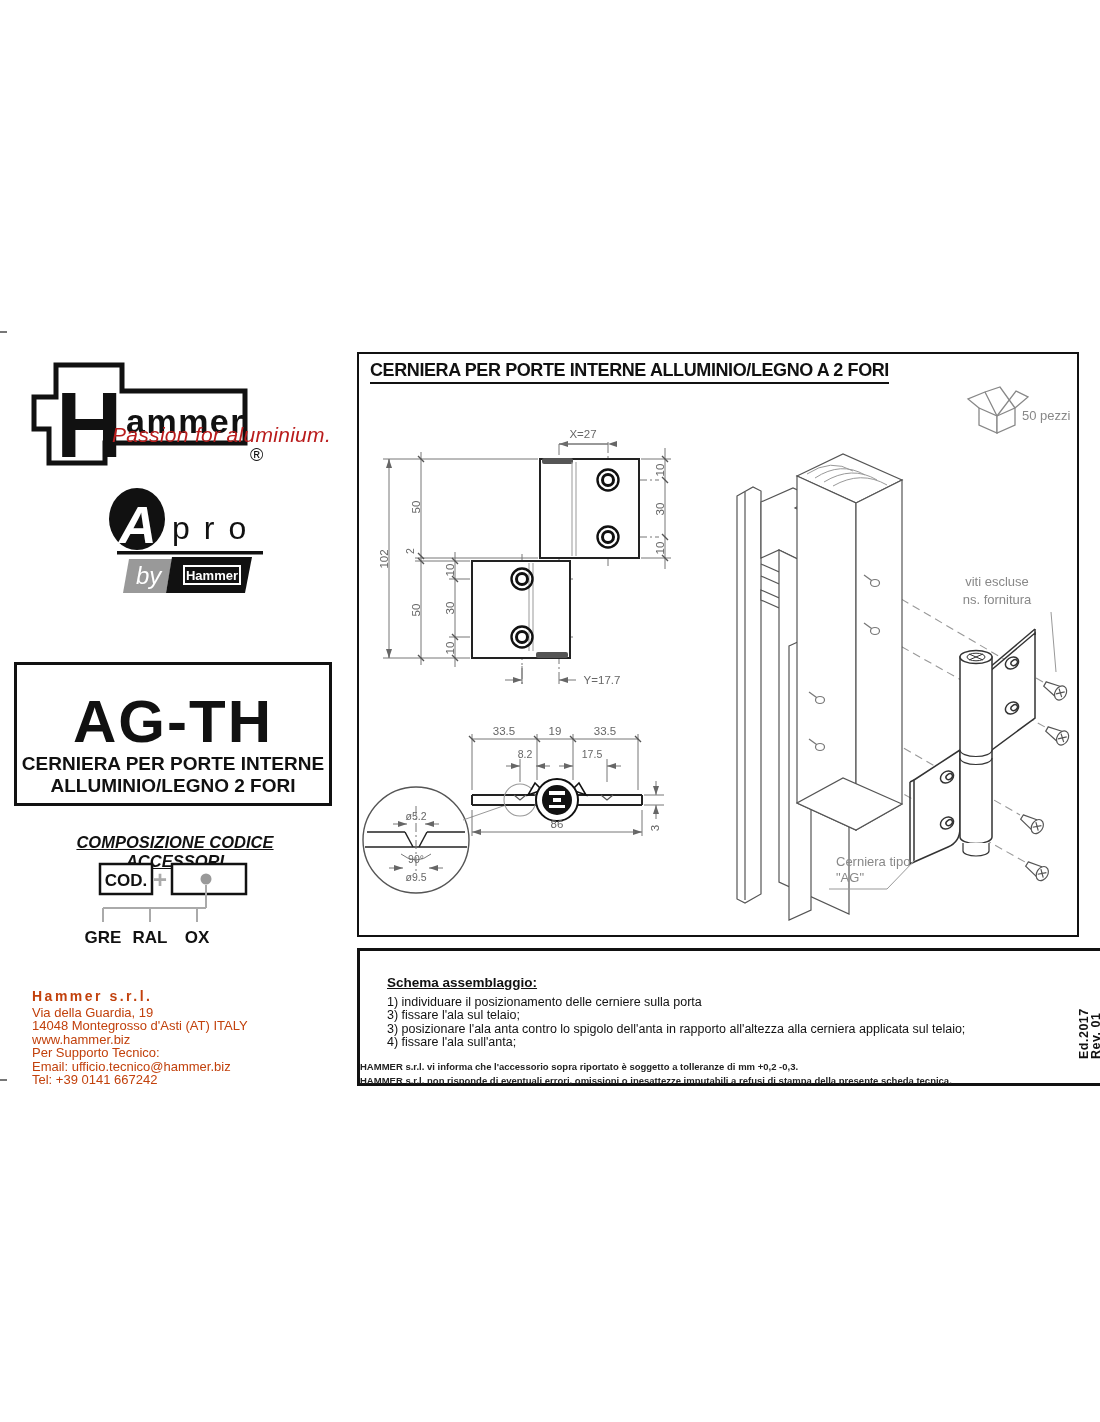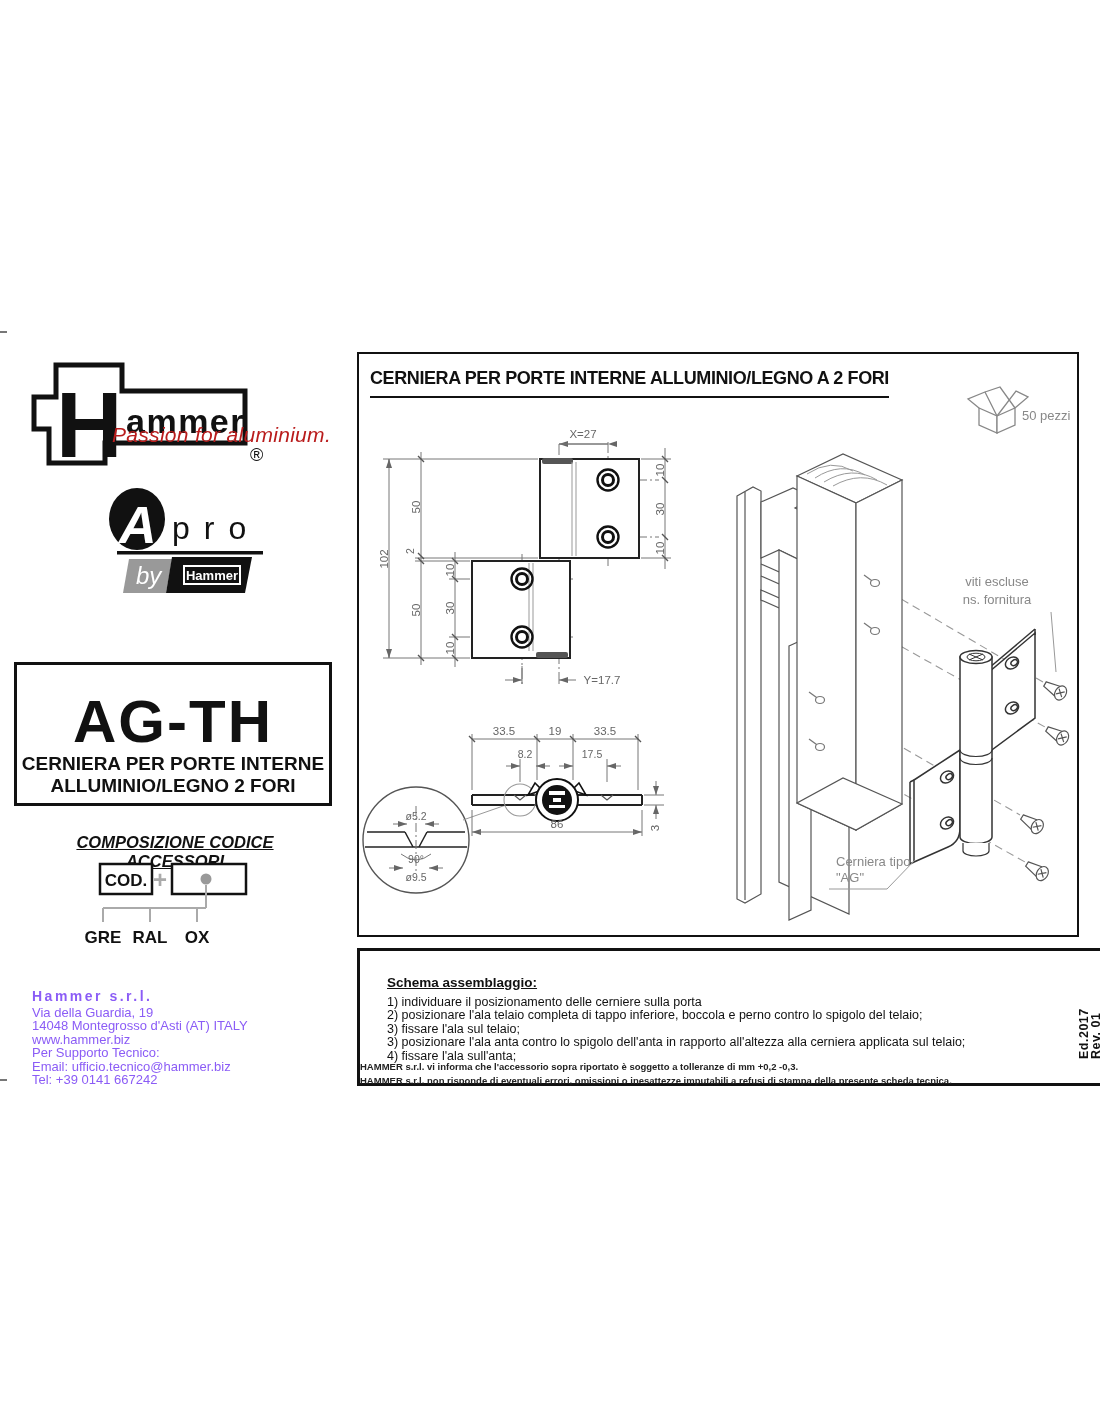--- a/index.html
+++ b/index.html
@@ -10,27 +10,27 @@
 
   
   .tagline{left:112px;top:423px;font-style:italic;font-size:21px;color:#b91c1c;letter-spacing:.3px;}
   .scheda-box{left:14px;top:662px;width:312px;height:138px;border:3px solid #111;text-align:center;}
   .scheda-box .hd{font-size:26px;font-weight:bold;margin-top:7px;letter-spacing:.5px;}
   .scheda-box .code{font-size:60px;font-weight:bold;line-height:.95;letter-spacing:2px;margin-top:28px;}
   .scheda-box .p1{font-size:19px;font-weight:bold;line-height:1.15;margin-top:3px;}
   .scheda-box .p2{font-size:19px;font-weight:bold;line-height:1.15;}
   .compo-title{left:40px;top:833px;width:270px;text-align:center;font-size:16.5px;
                font-weight:bold;font-style:italic;text-decoration:underline;}
-  .address{left:32px;top:990px;font-size:13px;line-height:13.5px;color:#8b5cf6;}
+  .address{left:32px;top:990px;font-size:13px;line-height:13.5px;color:#c2410c;}
   .address .nm{font-size:14px;font-weight:bold;letter-spacing:2.5px;margin-bottom:2px;}
 
   
   .main-box{left:357px;top:352px;width:718px;height:581px;border:2px solid #111;}
-  .main-title{position:absolute;left:11px;top:14px;font-size:18px;font-weight:bold;
-              letter-spacing:-.4px;border-bottom:2px solid #111;padding-bottom:7px;white-space:nowrap;}
+  .main-title{position:absolute;left:11px;top:6px;font-size:18px;font-weight:bold;
+              letter-spacing:-.4px;border-bottom:2px solid #111;padding-bottom:1px;white-space:nowrap;}
   .main-svg{position:absolute;left:0;top:0;}
 
   
   .schema-box{left:357px;top:948px;width:714px;height:100px;border:3px solid #111;padding:16px;}
   .schema-title{margin:8px 0 6px 11px;font-size:13.5px;font-weight:bold;text-decoration:underline;}
   .schema-steps{margin:0 0 0 11px;font-size:12.5px;line-height:13.4px;}
   .schema-steps div{white-space:nowrap;}
   .fineprint{left:360px;top:1060px;font-size:9.5px;font-weight:bold;line-height:13.5px;color:#222;}
   .edition{left:1078px;top:983px;height:76px;writing-mode:vertical-rl;transform:rotate(180deg);
            font-size:12.5px;font-weight:bold;line-height:12px;letter-spacing:.5px;white-space:nowrap;}
@@ -380,21 +380,20 @@
         <text class="gl" x="477" y="528">"AG"</text>
         <polyline points="470,535 528,535 556,506" fill="none" stroke="#999" stroke-width="1"></polyline>
       </g>
     </svg>
   </div>
 
   <div class="abs schema-box">
     <div class="schema-title">Schema assemblaggio:</div>
     <div class="schema-steps">
       <div>1) individuare il posizionamento delle cerniere sulla porta</div>
-      <div>2) posizionare l'ala telaio completa di tappo inferiore, boccola e perno contro lo spigolo del telaio;</div>
       <div>3) fissare l'ala sul telaio;</div>
       <div>3) posizionare l'ala anta contro lo spigolo dell'anta in rapporto all'altezza alla cerniera applicata sul telaio;</div>
       <div>4) fissare l'ala sull'anta;</div>
     </div>
   </div>
 
   <div class="abs fineprint">
     <div>HAMMER s.r.l. vi informa che l'accessorio sopra riportato è soggetto a tolleranze di mm +0,2 -0,3.</div>
     <div>HAMMER s.r.l. non risponde di eventuali errori, omissioni o inesattezze imputabili a refusi di stampa della presente scheda tecnica.</div>
   </div>

